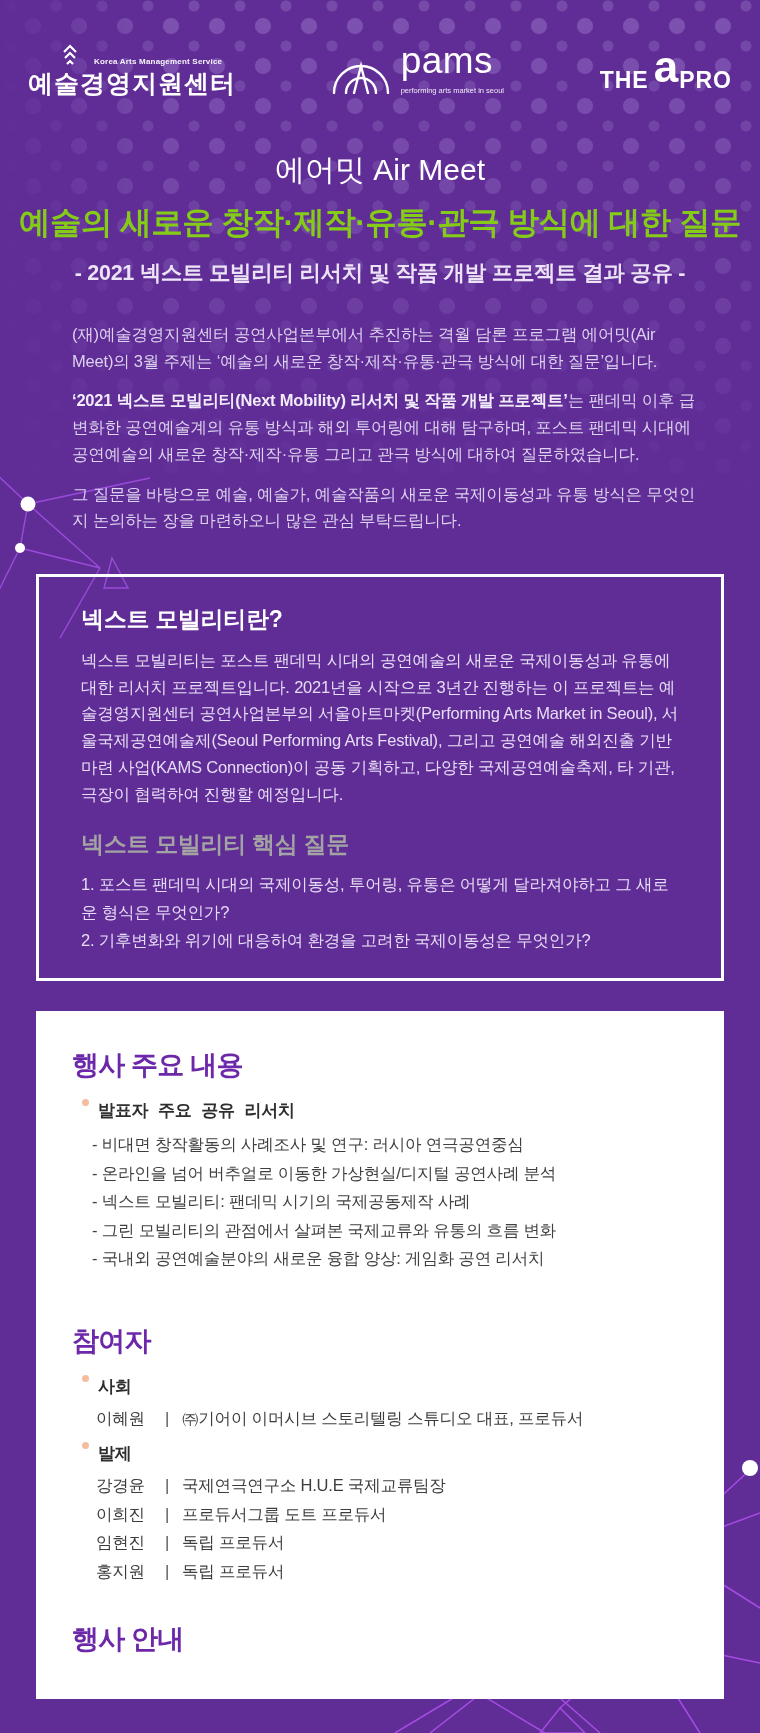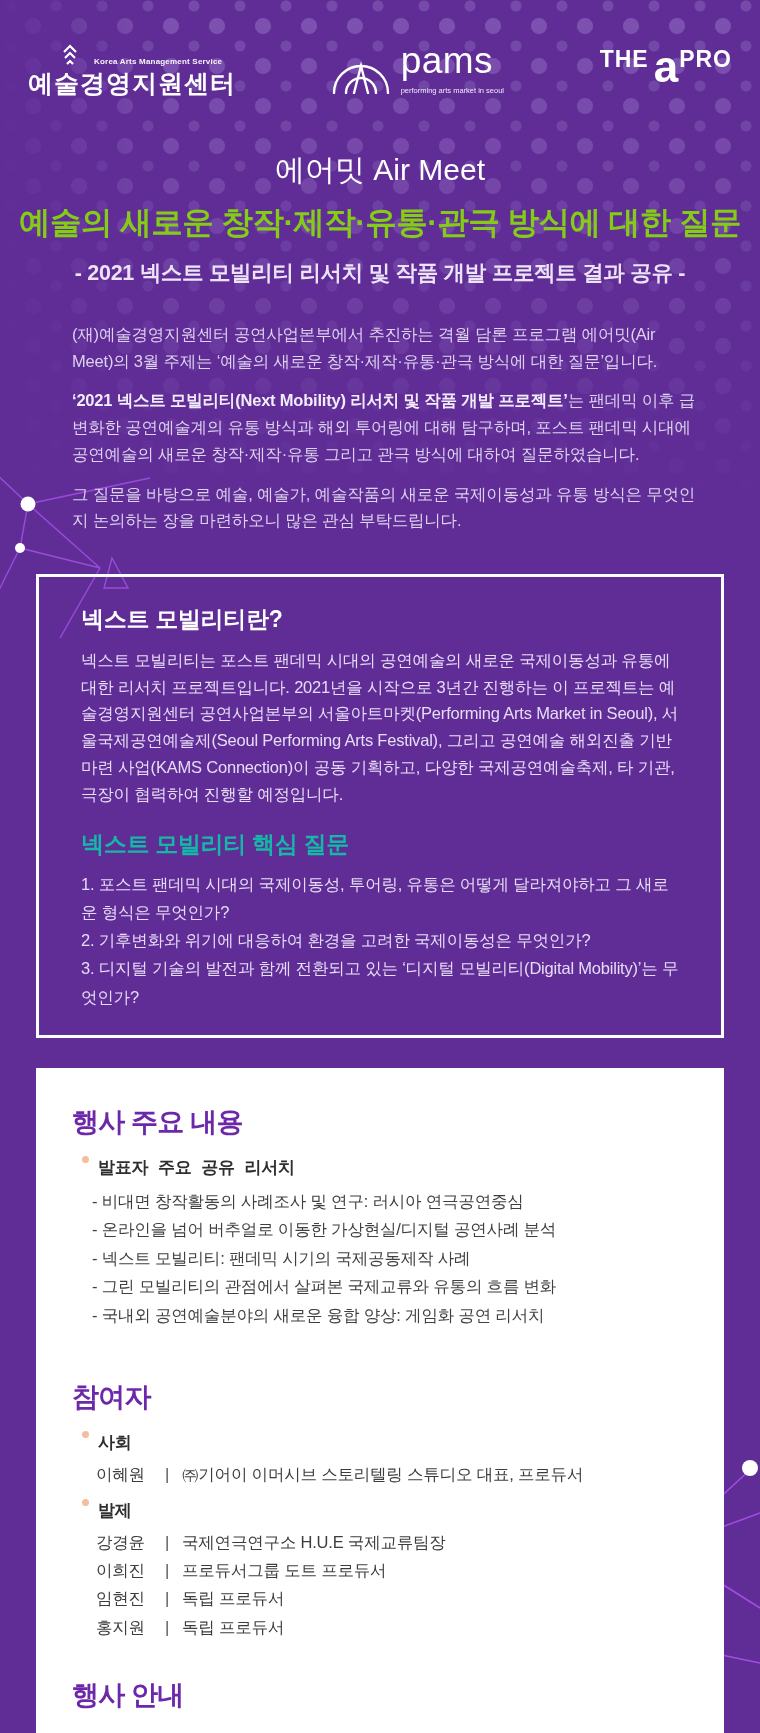--- a/index.html
+++ b/index.html
@@ -30,38 +30,38 @@
   .logos{position:relative;display:flex;align-items:center;justify-content:space-between;
     padding:34px 28px 0 28px;height:72px;color:#fff;}
   .kams{display:flex;flex-direction:column;line-height:1;}
   .kams-top{display:flex;align-items:flex-end;gap:16px;margin-left:34px;}
   .kams-service{font-size:8px;letter-spacing:.2px;font-weight:700;opacity:.95;margin-bottom:2px;}
   .kams-name{font-size:25px;font-weight:800;letter-spacing:1px;margin-top:3px;}
   .pams{display:flex;align-items:flex-end;gap:7px;}
   .pams-col{display:flex;flex-direction:column;line-height:.8;}
   .pams-name{font-size:37px;font-weight:500;letter-spacing:.5px;}
   .pams-tagline{font-size:7.5px;opacity:.9;margin-top:12px;align-self:flex-end;}
-  .apro{display:flex;align-items:flex-start;line-height:1;}
+  .apro{display:flex;align-items:flex-end;line-height:1;}
   .apro-the{font-size:23px;font-weight:600;letter-spacing:1px;}
   .apro-a{font-size:44px;font-weight:800;margin:0 1px 0 5px;position:relative;top:-3px;}
   .apro-pro{font-size:23px;font-weight:600;letter-spacing:1px;}
   
   .hero{position:relative;text-align:center;margin-top:44px;}
   .hero-small{font-size:30px;color:#fff;font-weight:400;margin-bottom:11px;}
   .hero-main{font-size:31.5px;color:#84cc16;font-weight:800;letter-spacing:-.5px;margin-bottom:14px;}
   .hero-sub{font-size:21.5px;color:#ece3f7;font-weight:600;letter-spacing:-.3px;}
   
   .intro{position:relative;margin:34px 62px 0 72px;color:#ddd2ef;font-size:16.5px;line-height:1.62;letter-spacing:-.2px;}
   .intro p{margin:0 0 13px 0;}
   .intro b{color:#f2ecfa;font-weight:700;}
   
   .info-box{position:relative;margin:40px 36px 0 36px;border:3px solid #ffffff;padding:27px 40px 24px 42px;}
   .box-title{font-size:23px;font-weight:800;color:#fff;letter-spacing:-.3px;margin:0 0 12px 0;}
   .box-body{font-size:16.5px;line-height:1.62;color:#e6dcf5;letter-spacing:-.2px;margin:0;}
-  .box-subtitle{font-size:23px;font-weight:800;color:#14b8a6;letter-spacing:-.3px;margin:22px 0 10px 0;}
+  .box-subtitle{font-size:23px;font-weight:800;color:#a3a3a3;letter-spacing:-.3px;margin:22px 0 10px 0;}
   .box-q{font-size:16.5px;line-height:1.7;color:#e6dcf5;letter-spacing:-.2px;}
   
   .card{position:relative;margin:30px 36px 0 36px;background:#ffffff;padding:36px 40px 42px 30px;}
   .sec-title{font-size:27px;font-weight:800;color:#6c28a9;letter-spacing:-.8px;margin:0 0 0 6px;}
   .bullet-row{display:flex;align-items:flex-start;padding-left:16px;margin-top:16px;font-family:Liberation Mono, monospace;}
   .dot{width:7px;height:7px;border-radius:50%;background:#f4bd9e;margin-right:9px;flex-shrink:0;}
   .bullet-label{font-size:17px;font-weight:700;color:#2e2e2e;letter-spacing:-.3px;}
   .dash-list{margin-top:8px;}
   .dash-item{padding-left:26px;font-size:16.5px;color:#3f3f3f;line-height:28.5px;letter-spacing:-.2px;}
   .sec-gap1{margin-top:50px;}
@@ -164,21 +164,20 @@
     <p><b>‘2021 넥스트 모빌리티(Next Mobility) 리서치 및 작품 개발 프로젝트’</b><span>는 팬데믹 이후 급변화한 공연예술계의 유통 방식과 해외 투어링에 대해 탐구하며, 포스트 팬데믹 시대에 공연예술의 새로운 창작·제작·유통 그리고 관극 방식에 대하여 질문하였습니다.</span></p>
     <p>그 질문을 바탕으로 예술, 예술가, 예술작품의 새로운 국제이동성과 유통 방식은 무엇인지 논의하는 장을 마련하오니 많은 관심 부탁드립니다.</p>
   </section>
 
   <section class="info-box">
     <h2 class="box-title">넥스트 모빌리티란?</h2>
     <p class="box-body">넥스트 모빌리티는 포스트 팬데믹 시대의 공연예술의 새로운 국제이동성과 유통에 대한 리서치 프로젝트입니다. 2021년을 시작으로 3년간 진행하는 이 프로젝트는 예술경영지원센터 공연사업본부의 서울아트마켓(Performing Arts Market in Seoul), 서울국제공연예술제(Seoul Performing Arts Festival), 그리고 공연예술 해외진출 기반마련 사업(KAMS Connection)이 공동 기획하고, 다양한 국제공연예술축제, 타 기관, 극장이 협력하여 진행할 예정입니다.</p>
     <h2 class="box-subtitle">넥스트 모빌리티 핵심 질문</h2>
     <div class="box-q">1. 포스트 팬데믹 시대의 국제이동성, 투어링, 유통은 어떻게 달라져야하고 그 새로운 형식은 무엇인가?</div>
     <div class="box-q">2. 기후변화와 위기에 대응하여 환경을 고려한 국제이동성은 무엇인가?</div>
-    <div class="box-q">3. 디지털 기술의 발전과 함께 전환되고 있는 ‘디지털 모빌리티(Digital Mobility)’는 무엇인가?</div>
   </section>
 
   <section class="card">
 
     <h2 class="sec-title">행사 주요 내용</h2>
     <div class="bullet-row">
       <span class="dot"></span>
       <span class="bullet-label">발표자 주요 공유 리서치</span>
     </div>
     <div class="dash-list">

